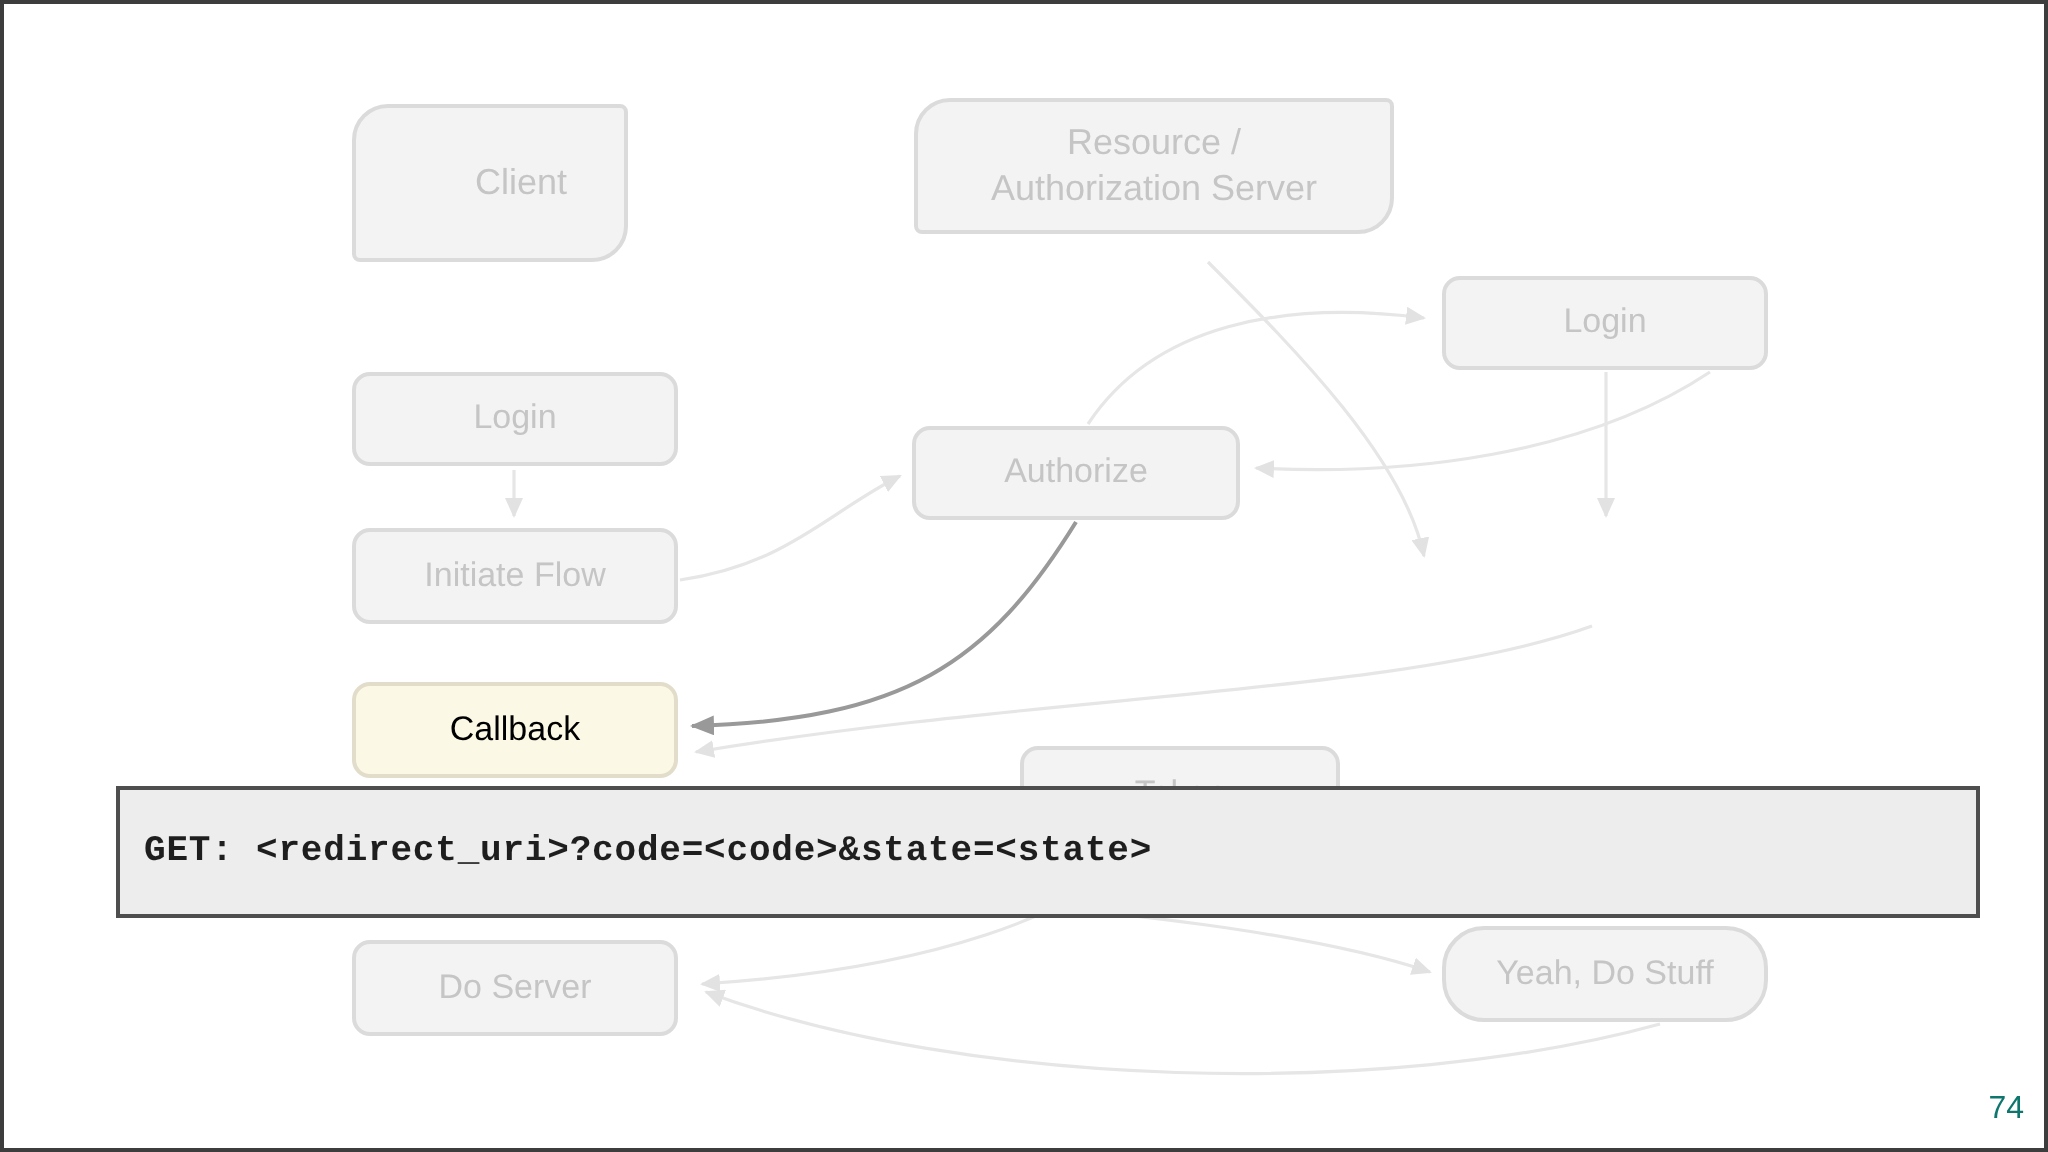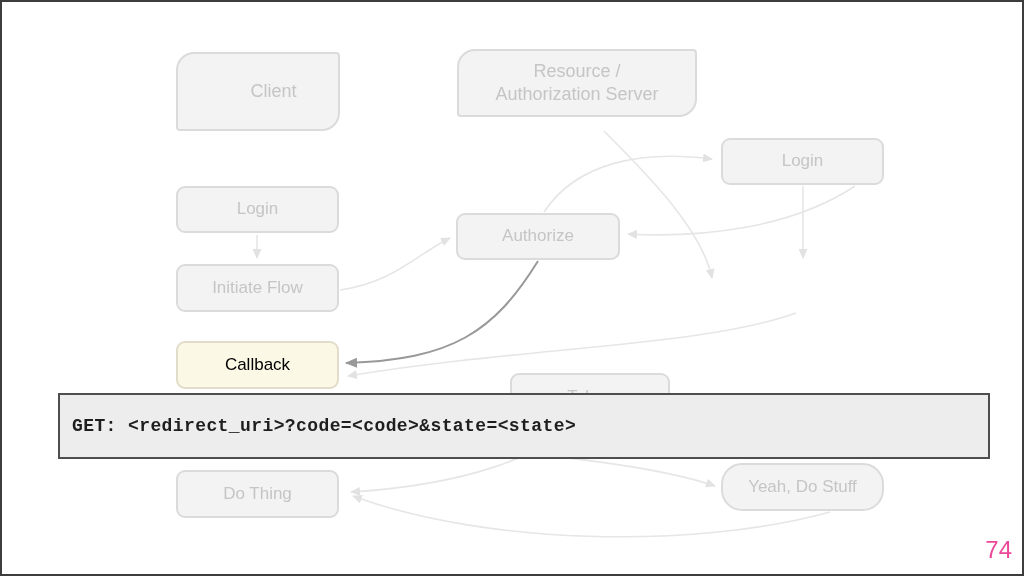--- a/index.html
+++ b/index.html
@@ -27,21 +27,21 @@
     box-sizing:border-box;
     background:#ededed;border:2px solid #4e4e4e;
     display:flex;align-items:center;
     padding-left:12px;
     font-family:"Liberation Mono","DejaVu Sans Mono",monospace;
     font-weight:bold;font-size:18px;letter-spacing:0.4px;
     color:#1e1e1e;z-index:4;
   }
   .page-num{
     position:absolute;right:10px;bottom:10px;
-    font-size:24px;color:#ec4899;z-index:5;
+    font-size:16px;color:#0f766e;z-index:5;
   }
 </style>
 </head>
 <body>
 
 <div class="slide">
 
   <svg class="edges" viewBox="0 0 1024 576" xmlns="http://www.w3.org/2000/svg">
     <defs>
       <marker id="ah-light" markerWidth="10" markerHeight="9" refX="9" refY="4.5" orient="auto" markerUnits="userSpaceOnUse">
@@ -59,21 +59,21 @@
       <path d="M 801 184 L 801 256" marker-end="url(#ah-light)"></path>
       <path d="M 853 184 C 790 226 700 236 626 232" marker-end="url(#ah-light)"></path>
       <path d="M 794 311 C 700 345 520 345 346 374" marker-end="url(#ah-light)"></path>
       <path d="M 565 419 C 545 455 460 483 349 490" marker-end="url(#ah-light)"></path>
       <path d="M 828 510 C 690 548 480 542 351 494" marker-end="url(#ah-light)"></path>
       <path d="M 430 445 C 560 452 660 466 713 484" marker-end="url(#ah-light)"></path>
     </g>
     <path d="M 536 259 C 492 330 450 358 344 361" fill="none" stroke="#999999" stroke-width="2" marker-end="url(#ah-dark)"></path>
   </svg>
 
-  <div class="node big" style="left:174px;top:50px;width:164px;height:79px;padding-left:31px;">Client</div>
+  <div class="node big" style="left:174px;top:50px;width:138px;height:79px;padding-left:31px;">Client</div>
 
   <div class="node big" style="left:455px;top:47px;width:240px;height:68px;">Resource /
 Authorization Server</div>
 
   <div class="node" style="left:719px;top:136px;width:163px;height:47px;">Login</div>
 
   <div class="node" style="left:174px;top:184px;width:163px;height:47px;">Login</div>
 
   <div class="node" style="left:454px;top:211px;width:164px;height:47px;">Authorize</div>
 
@@ -81,19 +81,19 @@
 
 
   <div class="node cream" style="left:174px;top:339px;width:163px;height:48px;">Callback</div>
 
   <div class="node" style="left:508px;top:371px;width:160px;height:48px;">Token</div>
 
   <div class="code-box">
     <span>GET: &lt;redirect_uri&gt;?code=&lt;code&gt;&amp;state=&lt;state&gt;</span>
   </div>
 
-  <div class="node" style="left:174px;top:468px;width:163px;height:48px;">Do Thing</div>
+  <div class="node" style="left:174px;top:468px;width:163px;height:48px;">Do Server</div>
 
   <div class="node" style="left:719px;top:461px;width:163px;height:48px;border-radius:21px;">Yeah, Do Stuff</div>
 
   <div class="page-num">74</div>
 
 </div>
 
 </body></html>

